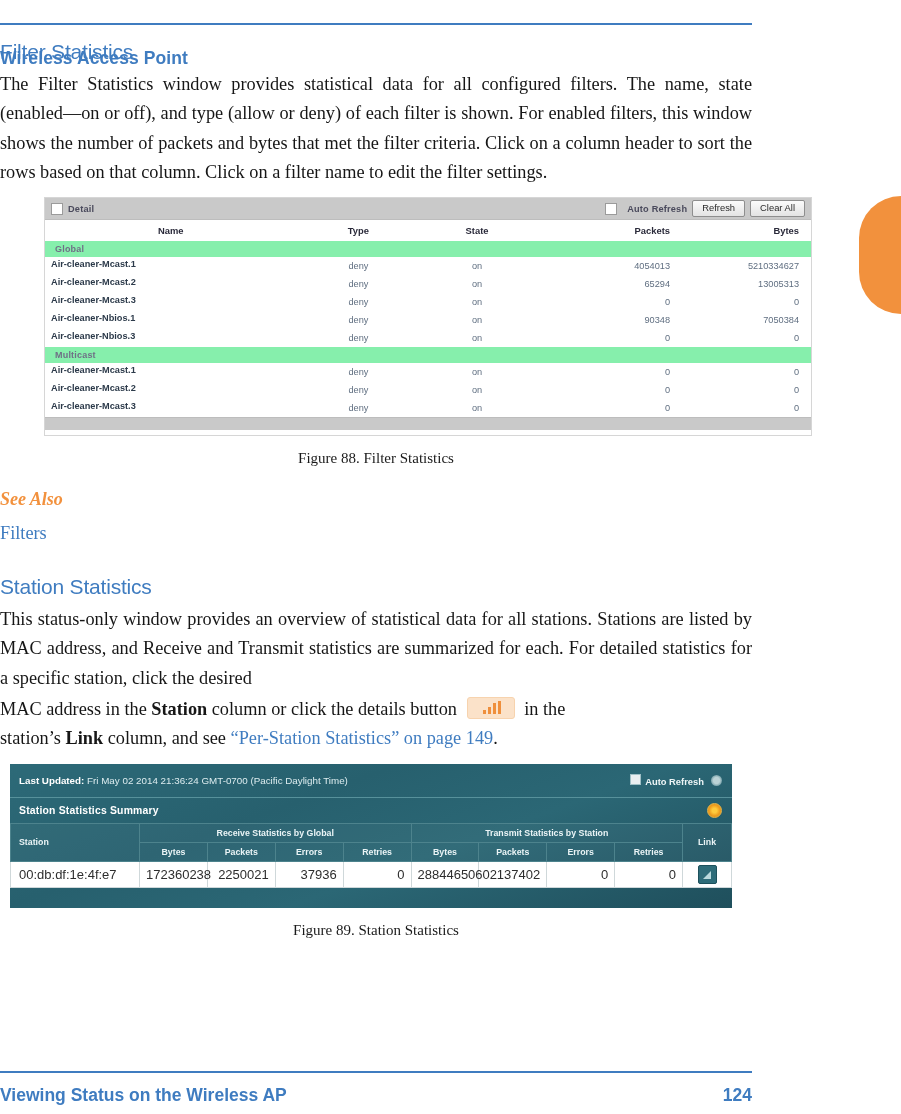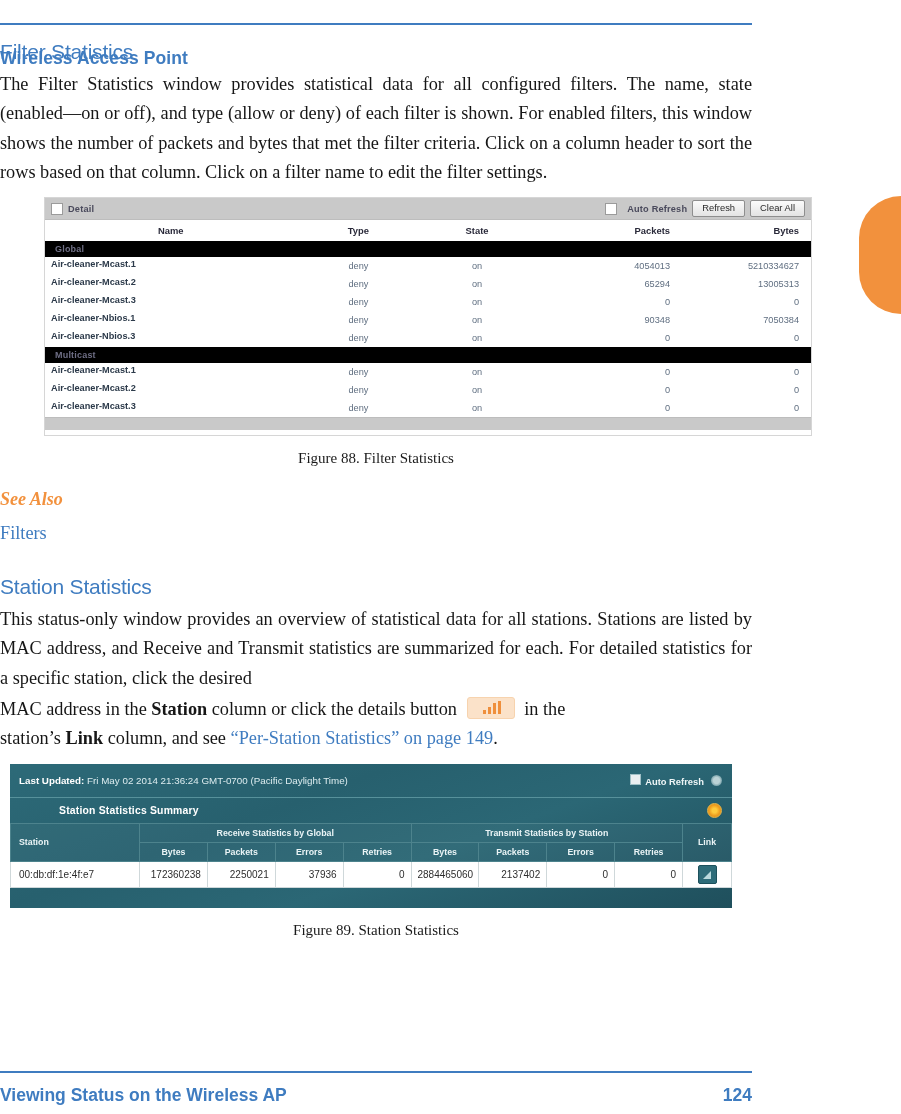--- a/index.html
+++ b/index.html
@@ -191,21 +191,21 @@
     background: #ffffff;
     text-align: right;
     white-space: nowrap;
   }
   .f88-table th.col-name { text-align: center; width: 230px; }
   .f88-table th.col-type { text-align: center; width: 105px; }
   .f88-table th.col-state { text-align: center; width: 95px; }
   .f88-table th.col-pkts { text-align: right; width: 125px; }
   .f88-table th.col-bytes { text-align: right; width: 110px; padding-right: 12px;}
   .f88-group td {
-    background: #000000;
+    background: #86efac;
     font-size: 9px;
     font-weight: bold;
     color: #6f6f86;
     padding: 3px 8px 3px 10px;
     letter-spacing: .2px;
   }
   .f88-table td.cname {
     font-size: 9.2px;
     font-weight: bold;
     color: #2c3a4a;
@@ -281,21 +281,20 @@
     border-radius: 50%;
     background: radial-gradient(circle, #bcd3d6 40%, #7aa3ab 70%, #4e7c86 100%);
     display: inline-block;
   }
   .f89-summary {
     height: 25px;
     display: flex;
     align-items: center;
     padding: 0 10px 0 9px;
     box-sizing: border-box;
-    margin-left: 40px;
   }
   .f89-summary-title {
     font-size: 10.4px;
     font-weight: bold;
     color: #ffffff;
     letter-spacing: .2px;
   }
   .f89-dot {
     margin-left: auto;
     width: 13px; height: 13px;
@@ -323,21 +322,21 @@
     text-align: left;
     padding-left: 8px;
     vertical-align: middle;
   }
   .f89-table th.link-h {
     width: 44px;
     vertical-align: middle;
   }
   .f89-table td {
     background: #ffffff;
-    font-size: 10px;
+    font-size: 13px;
     color: #2d2d2d;
     padding: 5px 6px;
     border: 1px solid #cfd8da;
     text-align: right;
     white-space: nowrap;
   }
   .f89-table td.station-c { text-align: left; padding-left: 8px; }
   .f89-table td.link-c {
     text-align: center;
     padding: 3px;

